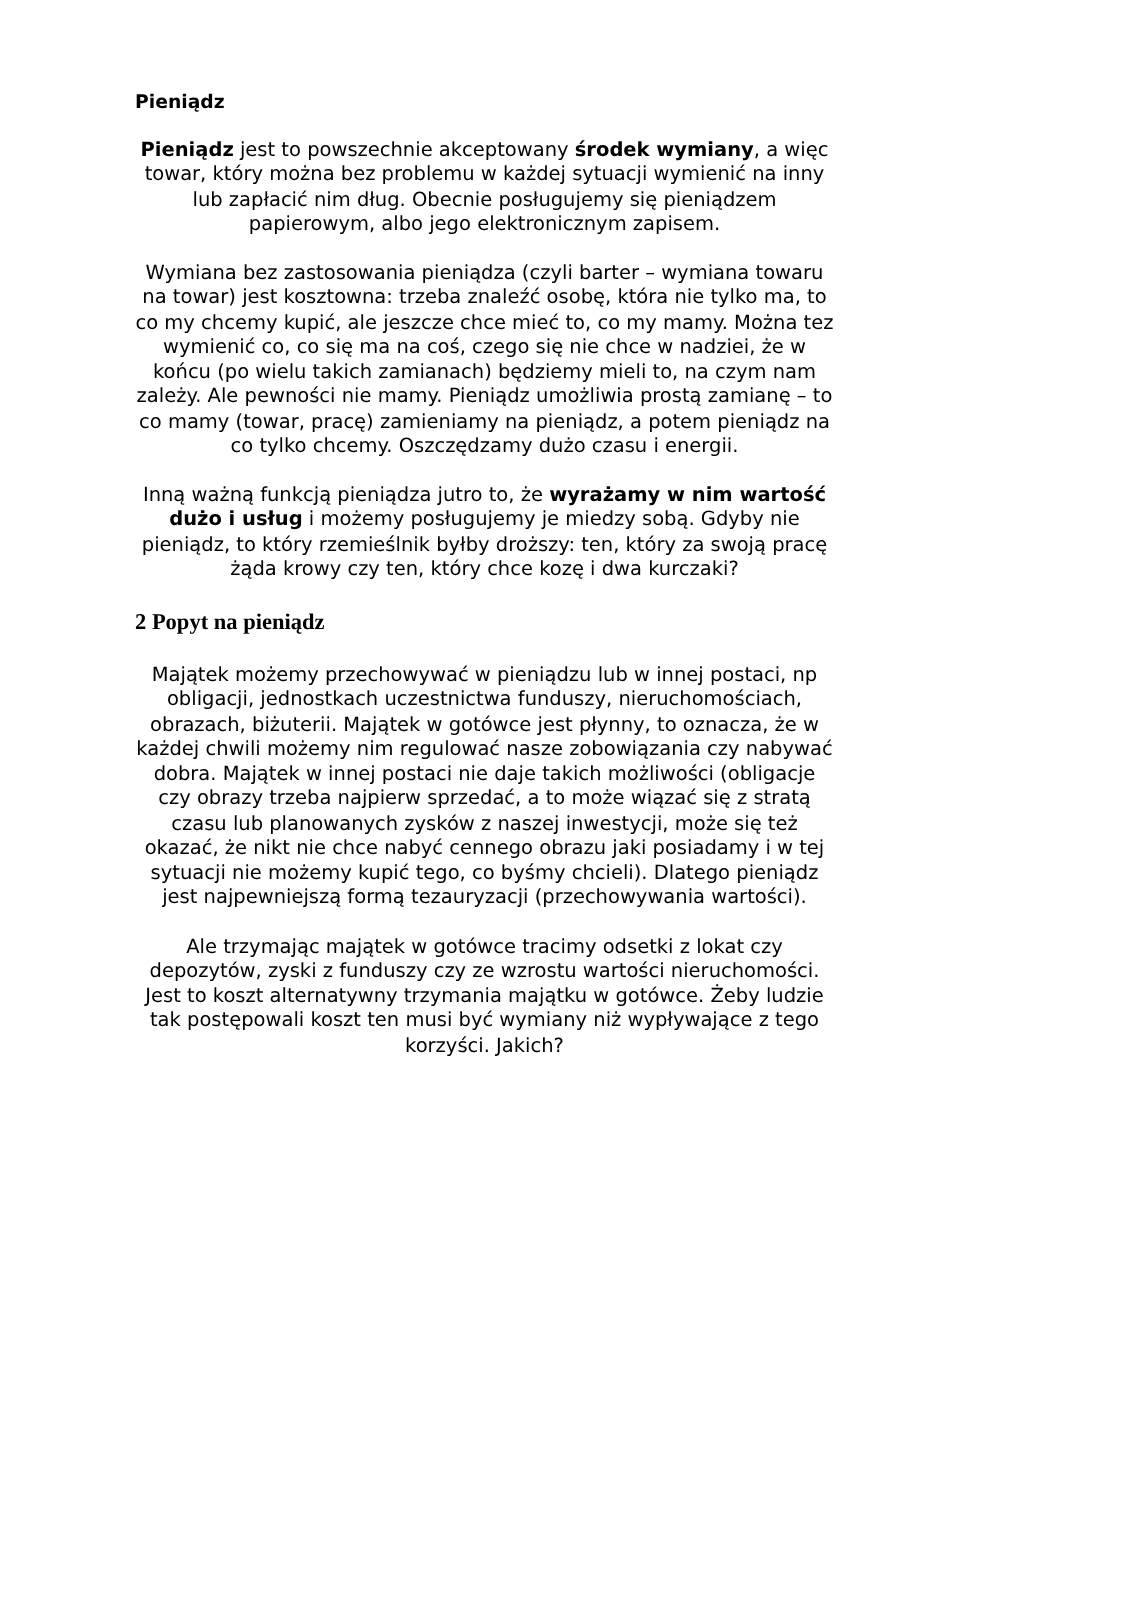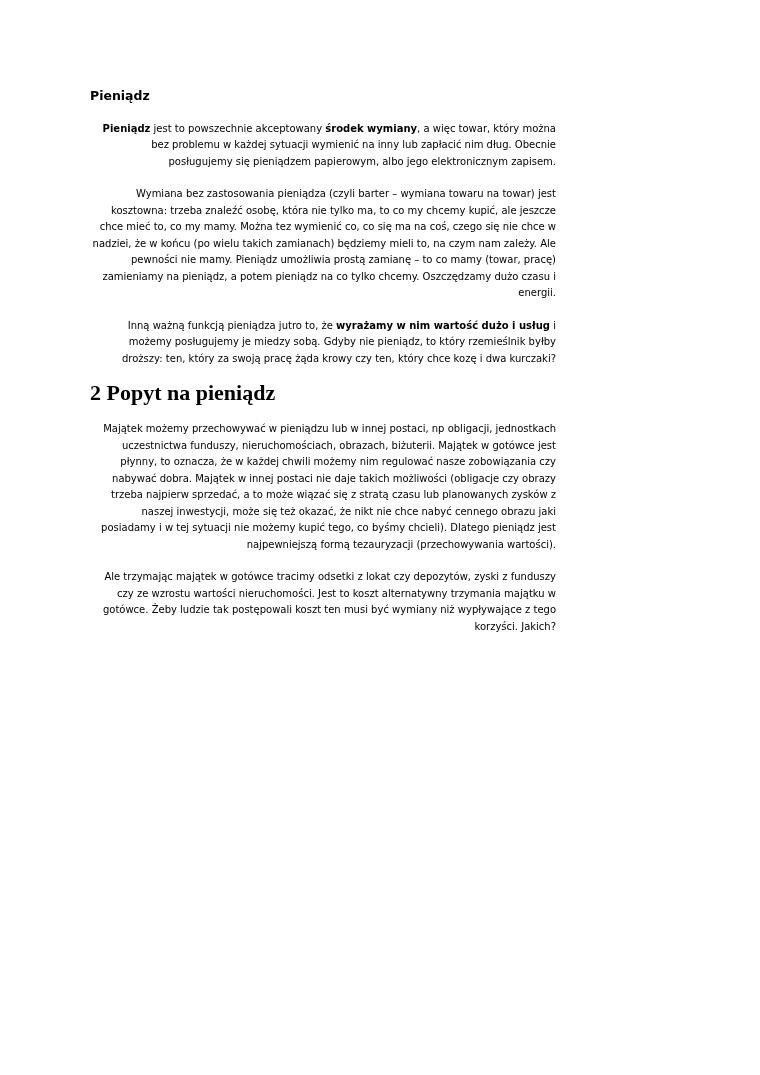--- a/index.html
+++ b/index.html
@@ -6,46 +6,46 @@
     margin: 0;
     padding: 0;
     background: #ffffff;
   }
   .page {
     position: relative;
     width: 644px;
     height: 1075px;
     background: #ffffff;
     box-sizing: border-box;
-    padding: 88px 88px 40px 90px;
+    padding: 60px 88px 40px 90px;
     font-family: "DejaVu Sans", "Liberation Sans", sans-serif;
     color: #000000;
     overflow: hidden;
   }
   .doc-body {
     width: 100%;
   }
   .block {
     margin: 0 0 16px 0;
   }
   p.block {
-    font-size: 10px;
+    font-size: 13px;
     line-height: 16.5px;
     font-weight: normal;
-    text-align: right;
+    text-align: center;
   }
   h1.block {
     font-size: 12.5px;
     line-height: 16.5px;
     font-weight: bold;
     margin: 0 0 16px 0;
   }
   h2.block {
     font-family: "Liberation Serif", "DejaVu Serif", serif;
-    font-size: 22px;
+    font-size: 15px;
     line-height: 20px;
     font-weight: bold;
     margin: 10px 0 18px 0;
   }
   .bold {
     font-weight: bold;
   }
 </style>
 </head>
 <body>

